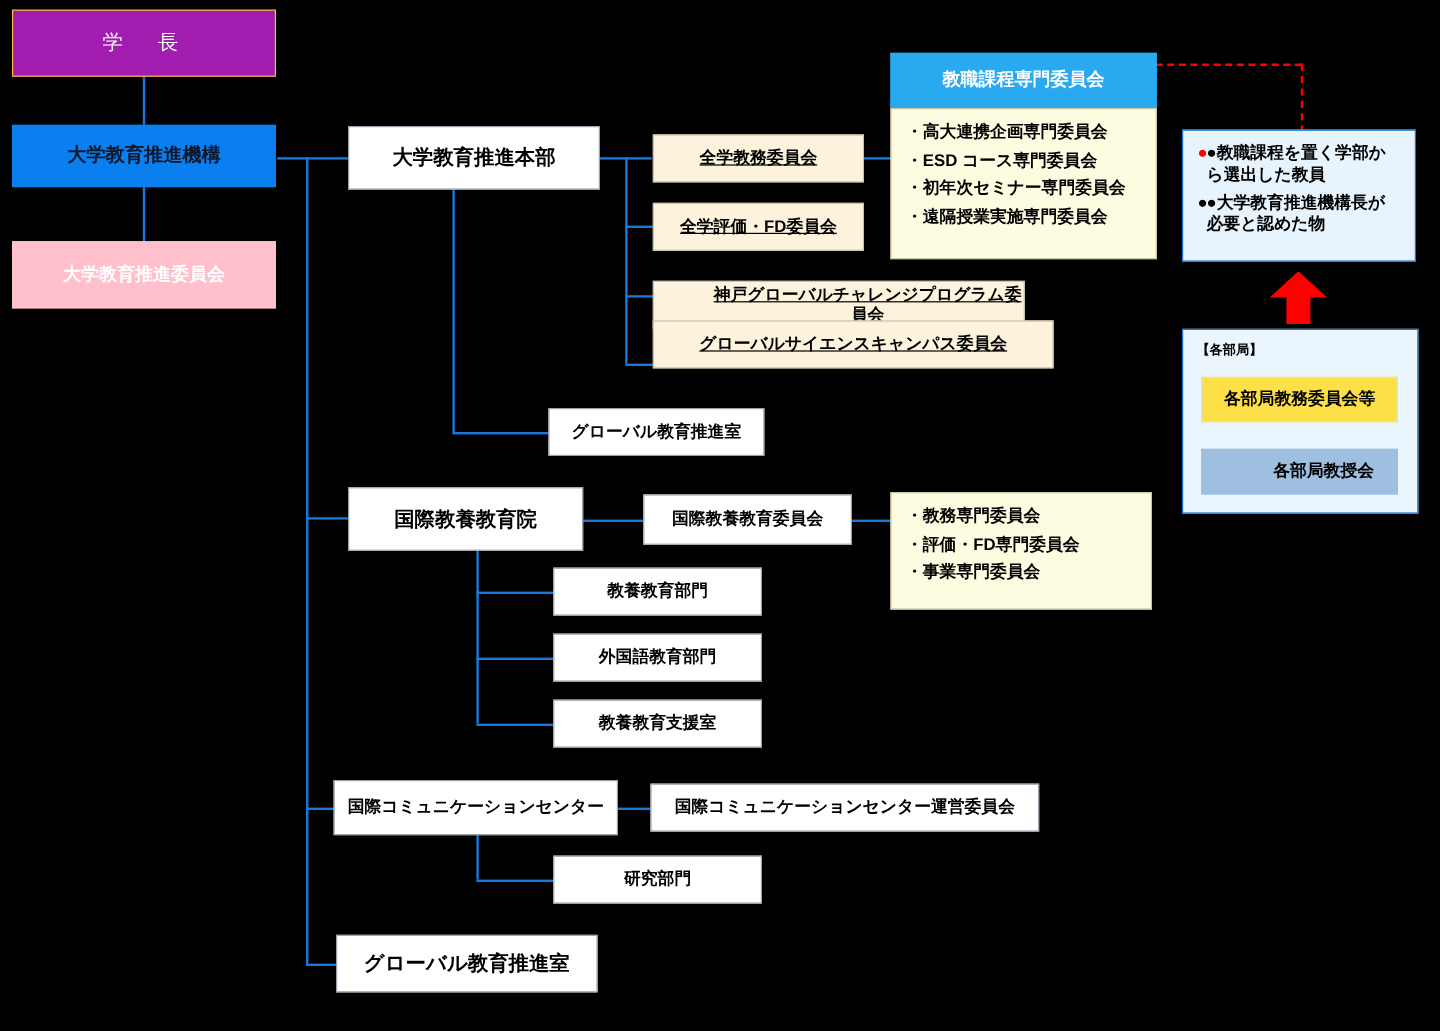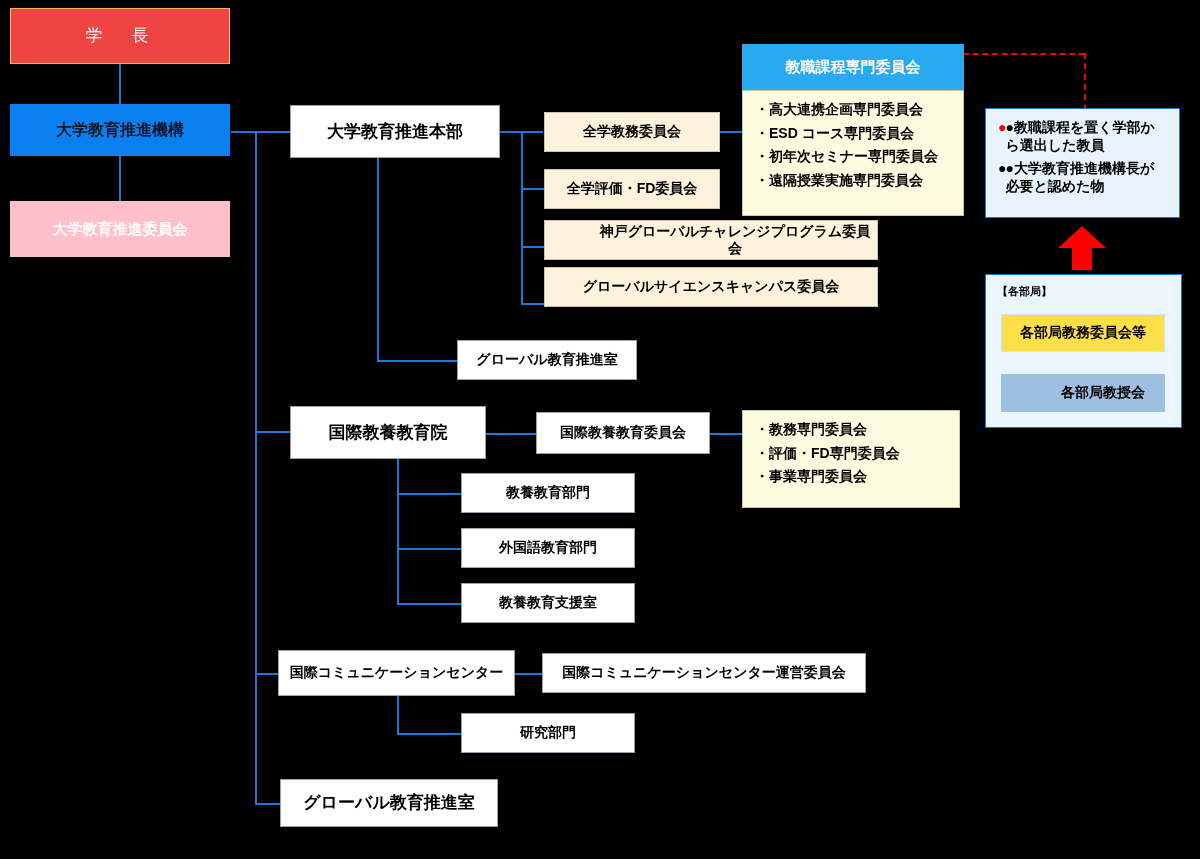--- a/index.html
+++ b/index.html
@@ -4,26 +4,26 @@
 <style>
   html,body{margin:0;padding:0;background:#000;}
   body{width:1200px;height:859px;position:relative;font-family:"Liberation Sans","DejaVu Sans",sans-serif;overflow:hidden;}
   #stage{position:absolute;left:0;top:0;width:1200px;height:859px;}
   .node{position:absolute;box-sizing:border-box;display:flex;align-items:center;justify-content:center;text-align:center;line-height:1.25;}
   .ln{position:absolute;background:#1878dc;}
   .lnh{height:2px;}
   .lnv{width:2px;}
 
   
-  .orange{background:#ef4444;color:#ffffff;border:1px solid #f9b93c;font-size:17px;letter-spacing:6px;}
+  .orange{background:#a21caf;color:#ffffff;border:1px solid #f9b93c;font-size:17px;letter-spacing:6px;}
   .blue{background:#0a7ff0;color:#0f172a;border:1px solid #0a7ff0;font-size:16px;font-weight:700;}
   .pink{background:#ffc0cb;color:#ffffff;border:1px solid #ffc0cb;font-size:15px;font-weight:700;}
   .white{background:#ffffff;color:#000000;border:1px solid #9aa3ad;font-size:17px;font-weight:700;}
   .white-s{background:#ffffff;color:#000000;border:1px solid #9aa3ad;font-size:14px;font-weight:700;}
-  .cream{background:#fdf3dc;color:#000000;border:1px solid #c9c2ae;font-size:14px;font-weight:700;}
+  .cream{background:#fdf3dc;color:#000000;border:1px solid #c9c2ae;font-size:14px;font-weight:700;text-decoration:underline;}
   .cyanhdr{background:#29aaf0;color:#ffffff;border:1px solid #29aaf0;font-size:15px;font-weight:700;}
   .lightyellow{background:#fdfbe0;color:#000000;border:1px solid #c9c79e;font-size:14px;font-weight:700;
     display:block;text-align:left;padding:10px 12px;}
   .lightblue{background:#e8f4fd;color:#000000;border:1px solid #1878dc;font-size:14px;font-weight:700;
     display:block;text-align:left;padding:10px 12px;}
   .panel{background:#eaf5fd;border:1px solid #1878dc;}
   .panel-title{position:absolute;font-size:11px;font-weight:700;color:#000;}
   .bluebox1{background:#fde047;color:#000;border:1px solid #cfe3f7;font-size:14px;font-weight:700;}
   .bluebox2{background:#9ebfe0;color:#000;border:1px solid #9ebfe0;font-size:14px;font-weight:700;}
   .bullets{list-style:none;margin:0;padding:0;}
@@ -78,21 +78,21 @@
   <div class="node orange" style="left:10px;top:8px;width:220px;height:56px;">学　長</div>
 
   <div class="node blue" style="left:10px;top:104px;width:220px;height:52px;">大学教育推進機構</div>
 
   <div class="node pink" style="left:10px;top:201px;width:220px;height:56px;">大学教育推進委員会</div>
 
   <div class="node white" style="left:290px;top:105px;width:210px;height:53px;">大学教育推進本部</div>
 
   <div class="node cream" style="left:544px;top:112px;width:176px;height:40px;">全学教務委員会</div>
   <div class="node cream" style="left:544px;top:169px;width:176px;height:40px;">全学評価・FD委員会</div>
-  <div class="node cream" style="left:544px;top:220px;width:334px;height:40px;padding-left:48px;">神戸グローバルチャレンジプログラム委員会</div>
+  <div class="node cream" style="left:544px;top:234px;width:310px;height:40px;padding-left:48px;">神戸グローバルチャレンジプログラム委員会</div>
   <div class="node cream" style="left:544px;top:267px;width:334px;height:40px;">グローバルサイエンスキャンパス委員会</div>
 
   <div class="node white-s" style="left:457px;top:340px;width:180px;height:40px;">グローバル教育推進室</div>
 
   <div class="node cyanhdr" style="left:742px;top:44px;width:222px;height:46px;">教職課程専門委員会</div>
 
   <div class="node lightyellow" style="left:742px;top:90px;width:222px;height:126px;">
     <ul class="bullets">
       <li>・高大連携企画専門委員会</li>
       <li>・ESD コース専門委員会</li>

